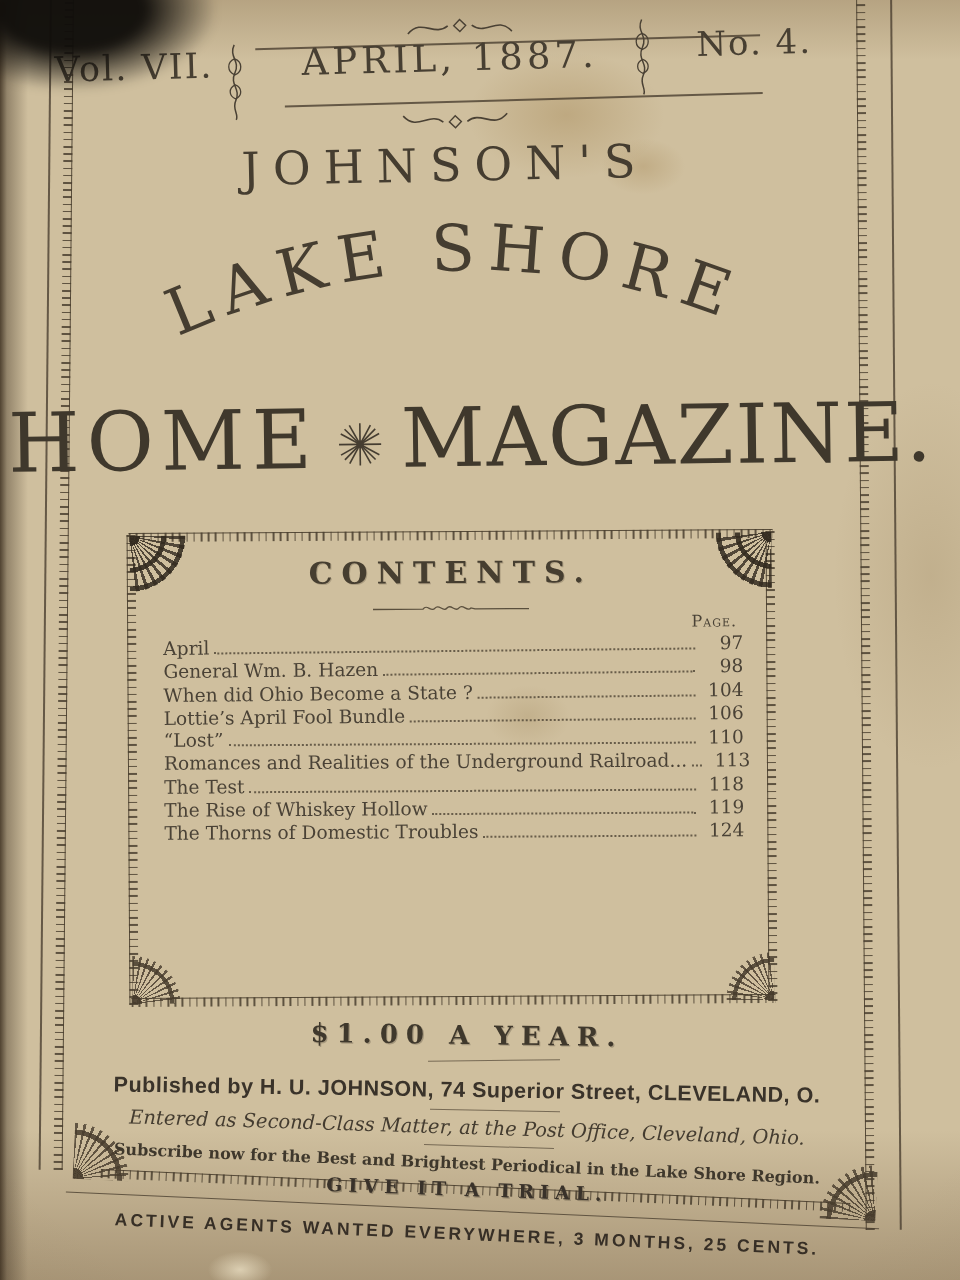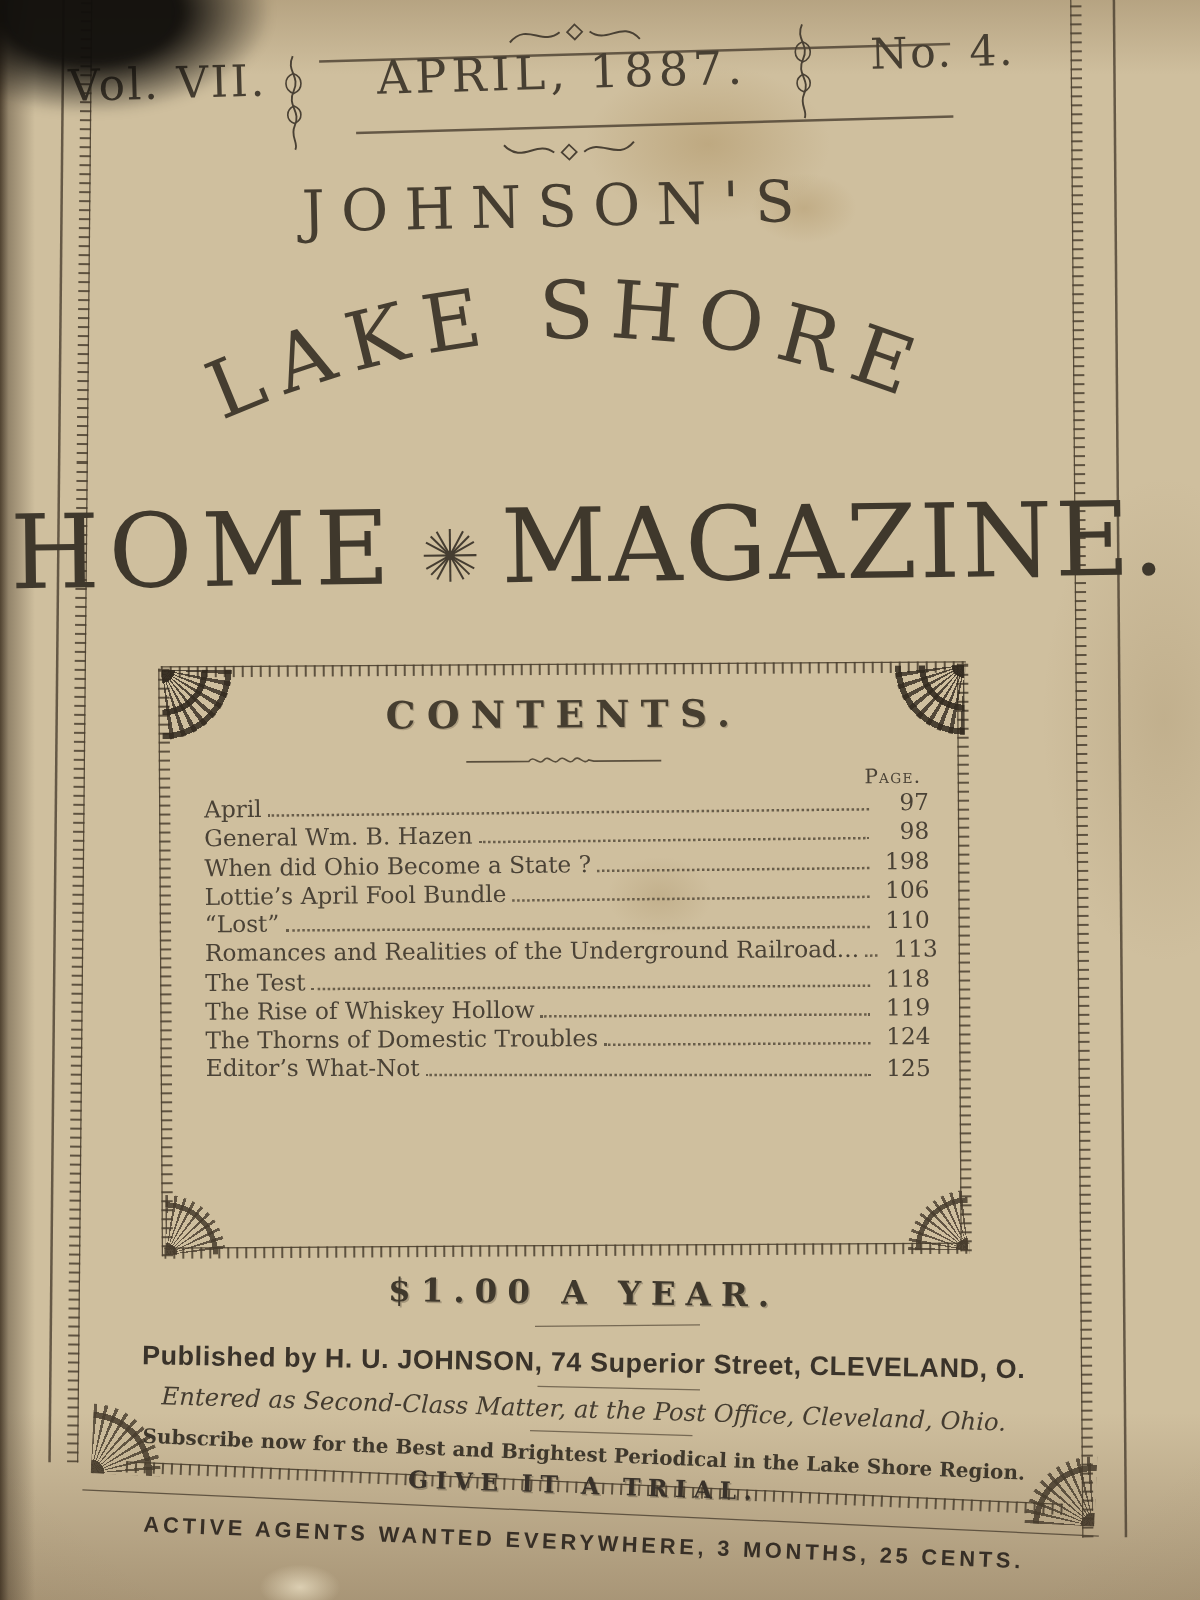--- a/index.html
+++ b/index.html
@@ -224,21 +224,21 @@
           <span class="p">97</span>
         </div>
       <div class="toc-row">
           <span class="t">General Wm. B. Hazen</span>
           <span class="leader"></span>
           <span class="p">98</span>
         </div>
       <div class="toc-row">
           <span class="t">When did Ohio Become a State ?</span>
           <span class="leader"></span>
-          <span class="p">198</span>
+          <span class="p">104</span>
         </div>
       <div class="toc-row">
           <span class="t">Lottie’s April Fool Bundle</span>
           <span class="leader"></span>
           <span class="p">106</span>
         </div>
       <div class="toc-row">
           <span class="t">“Lost”</span>
           <span class="leader"></span>
           <span class="p">110</span>
@@ -255,25 +255,20 @@
         </div>
       <div class="toc-row">
           <span class="t">The Rise of Whiskey Hollow</span>
           <span class="leader"></span>
           <span class="p">119</span>
         </div>
       <div class="toc-row">
           <span class="t">The Thorns of Domestic Troubles</span>
           <span class="leader"></span>
           <span class="p">124</span>
-        </div>
-      <div class="toc-row">
-          <span class="t">Editor’s What-Not</span>
-          <span class="leader"></span>
-          <span class="p">125</span>
         </div>
     </div>
   </div>
 
   <div class="fline price">$1.00 A YEAR.</div>
   <div class="srule r1"></div>
   <div class="fline pub">Published by H. U. JOHNSON, 74 Superior Street, CLEVELAND, O.</div>
   <div class="srule r2"></div>
   <div class="fline entered">Entered as Second-Class Matter, at the Post Office, Cleveland, Ohio.</div>
   <div class="srule r3"></div>

